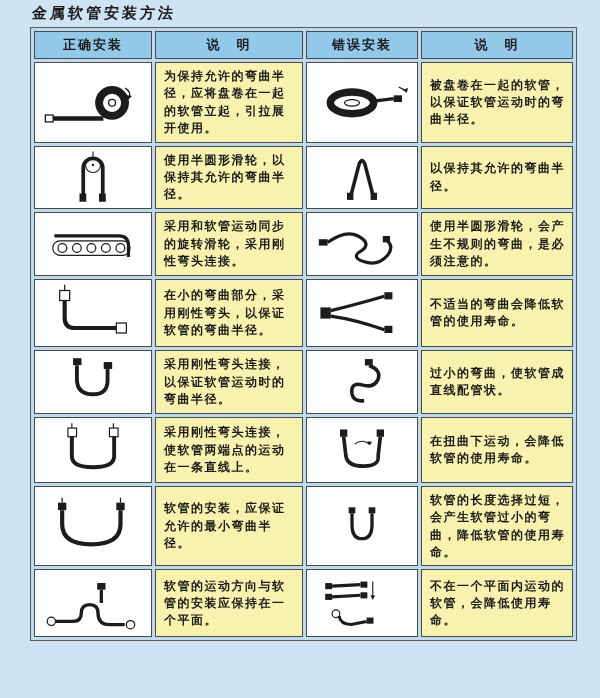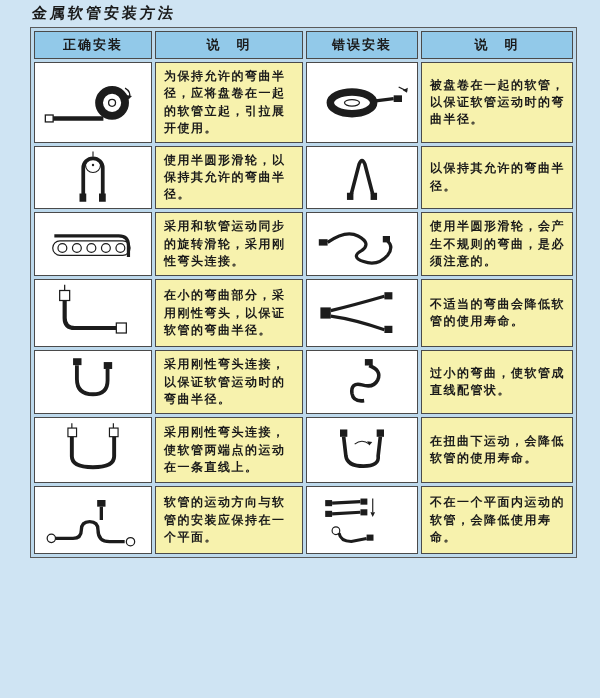--- a/index.html
+++ b/index.html
@@ -200,20 +200,40 @@
         <rect class="f" x="80" y="8" width="10" height="10"></rect>
         <path class="h" d="M35,18 L38,44 Q40,58 62,58 Q84,58 82,44 L85,18"></path>
         <path class="t" d="M50,28 Q60,20 70,28"></path>
             <path class="f" d="M70,30 l4,-5 l-7,-1 z"></path>
       </svg>
     </td>
     <td class="desc-cell">在扭曲下运动，会降低软管的使用寿命。</td>
   </tr>
 
 
+  <tr style="height:65px;">
+    <td class="img-cell">
+      <svg class="ill" width="100" height="60" viewBox="0 0 120 72" aria-label="minimum-bend-radius-icon">
+        <line class="t" x1="23" y1="2" x2="23" y2="8"></line>
+            <line class="t" x1="93" y1="2" x2="93" y2="8"></line>
+        <rect class="f" x="18" y="8" width="10" height="9"></rect>
+        <rect class="f" x="88" y="8" width="10" height="9"></rect>
+        <path class="h" d="M23,17 L23,34 Q23,58 58,58 Q93,58 93,34 L93,17"></path>
+      </svg>
+    </td>
+    <td class="desc-cell">软管的安装，应保证允许的最小弯曲半径。</td>
+    <td class="img-cell">
+      <svg class="ill" width="80" height="58" viewBox="0 0 120 72" aria-label="too-short-hose-icon">
+        <rect class="f" x="40" y="8" width="10" height="9"></rect>
+        <rect class="f" x="70" y="8" width="10" height="9"></rect>
+        <path class="h" d="M45,17 L45,34 Q45,55 60,55 Q75,55 75,34 L75,17"></path>
+      </svg>
+    </td>
+    <td class="desc-cell">软管的长度选择过短，会产生软管过小的弯曲，降低软管的使用寿命。</td>
+  </tr>
 
   <tr style="height:64px;">
     <td class="img-cell">
       <svg class="ill" width="106" height="60" viewBox="0 0 120 72" aria-label="same-plane-motion-icon">
         <circle class="t" cx="10" cy="58" r="5"></circle>
         <path class="h4" d="M15,58 L36,58 Q46,58 46,48 Q46,38 56,38 Q66,38 66,48 Q66,62 80,62 L98,62"></path>
         <line class="h4" x1="70" y1="20" x2="70" y2="36"></line>
         <rect class="f" x="65" y="12" width="10" height="8"></rect>
         <circle class="t" cx="105" cy="62" r="5"></circle>
       </svg>

